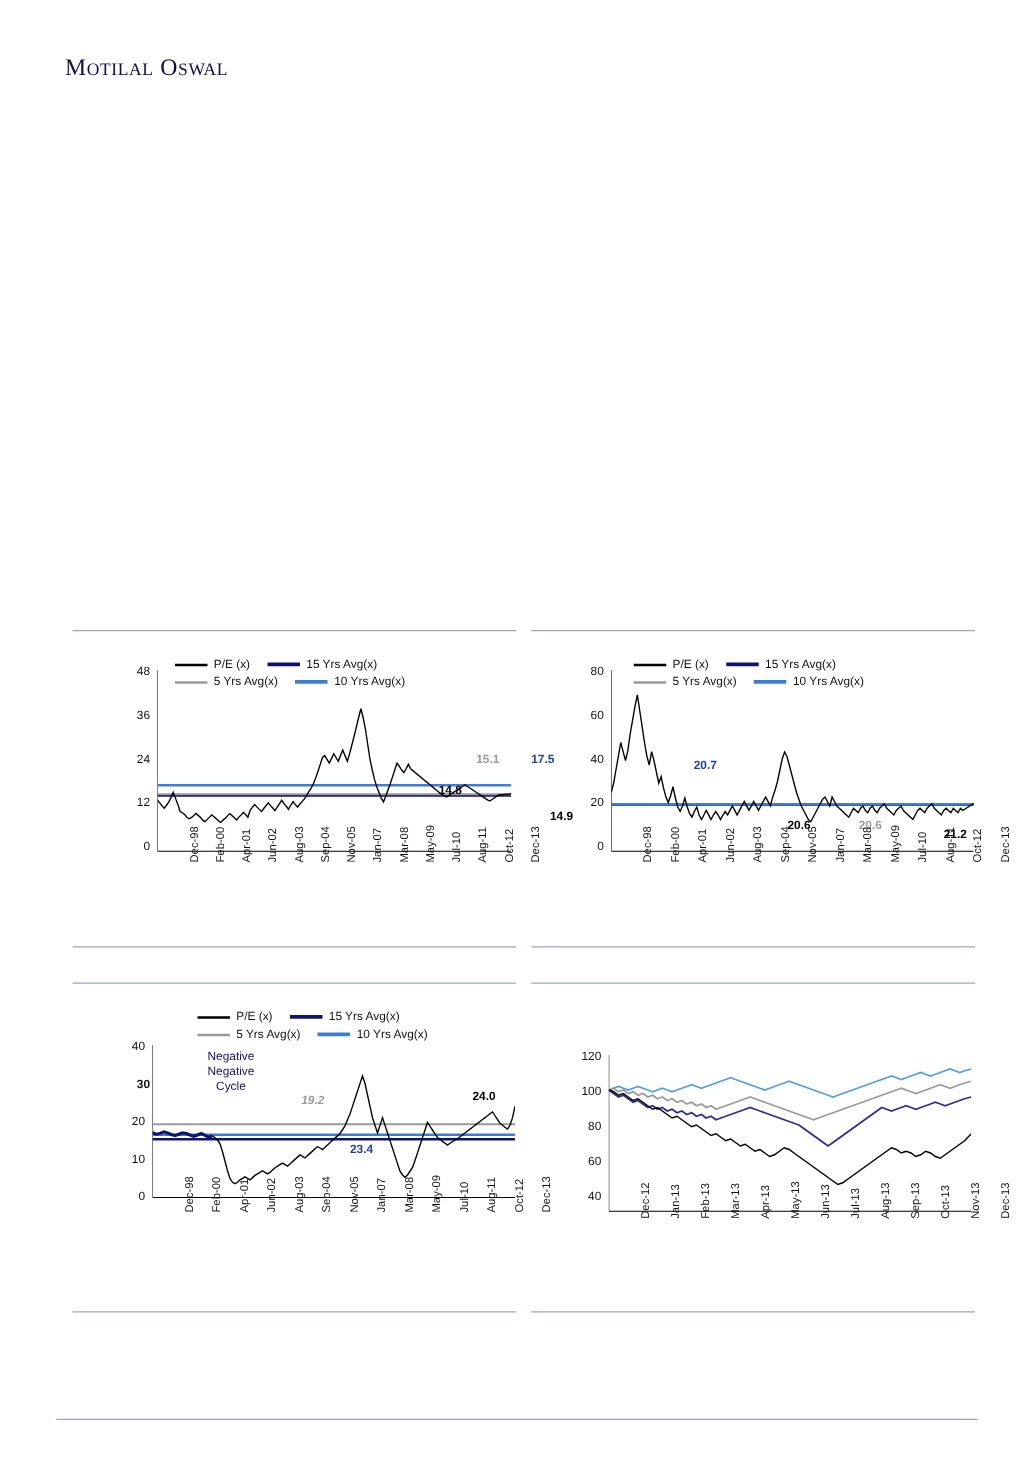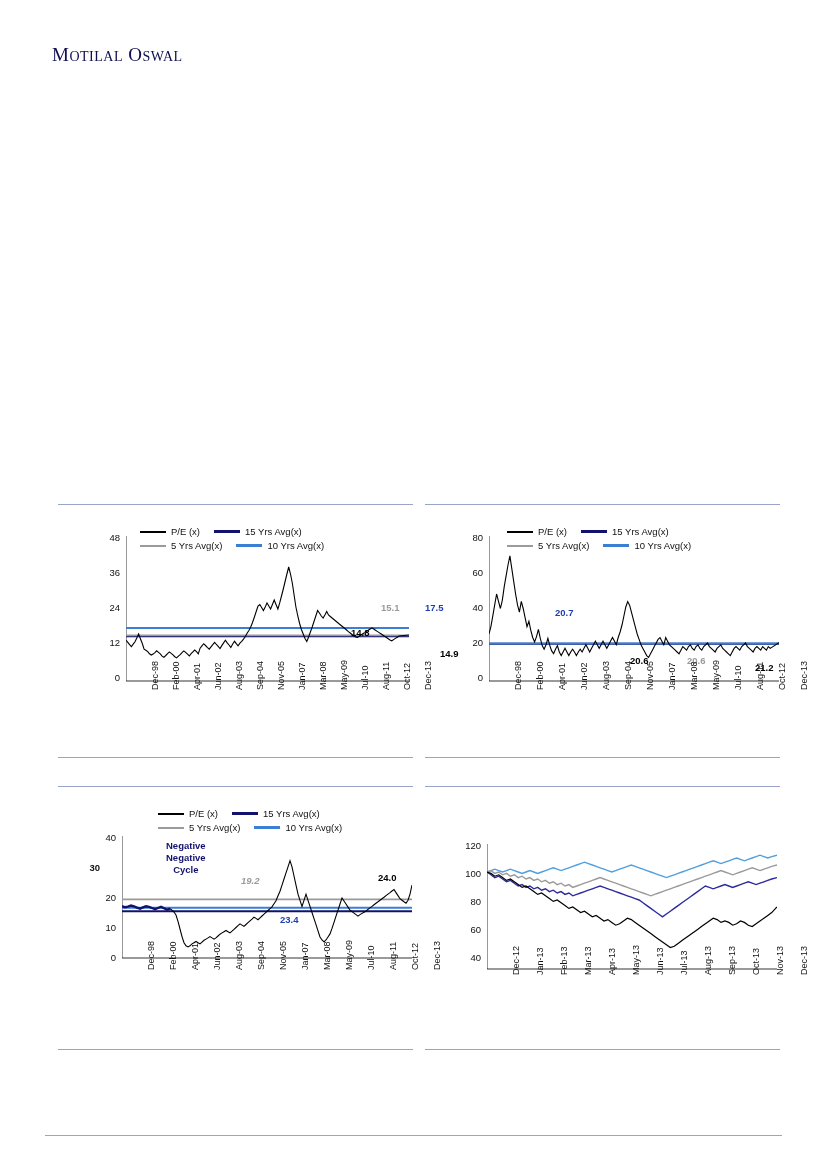--- a/index.html
+++ b/index.html
@@ -34,21 +34,21 @@
     position:absolute;font-size:9px;color:#111;
     transform-origin:left top;
     transform:rotate(-90deg);
     white-space:nowrap;
   }
   .ann{position:absolute;font-size:9.5px;font-weight:bold;white-space:nowrap;}
   .ann.blue{color:#1f3fb0;text-align:center;}
   .ann.grey{color:#9a9a9a;}
   .ann.black{color:#000;}
   .negcycle{
-    position:absolute;font-size:9.5px;font-weight:bold;color:#12126e;
+    position:absolute;font-size:9.5px;font-weight:normal;color:#12126e;
     text-align:center;line-height:12px;white-space:nowrap;
   }
   svg{display:block;}
 </style>
 </head>
 <body>
 
 <div class="brand">
   M<span class="small">OTILAL</span> O<span class="small">SWAL</span>
 </div>
@@ -206,21 +206,21 @@
         <span class="lbl">5 Yrs Avg(x)</span>
       </div>
       <div class="cell">
         <span class="swatch" style="border-top-color:#3b7fd4;border-top-width:3px;"></span>
         <span class="lbl">10 Yrs Avg(x)</span>
       </div>
     </div>
   </div>
 
   <div class="ylab" style="left:32px;top:40px;">40</div>
-  <div class="ylab" style="left:16px;top:70px;font-weight:bold;">30</div>
+  <div class="ylab" style="left:36px;top:70px;font-weight:bold;">30</div>
   <div class="ylab" style="left:32px;top:100px;">20</div>
   <div class="ylab" style="left:32px;top:130px;">10</div>
   <div class="ylab" style="left:32px;top:160px;">0</div>
 
   <svg class="chart-area" width="290" height="135" viewBox="0 0 290 135" style="left:64px;top:44px;">
     <line x1="0" y1="0" x2="0" y2="122" stroke="#000" stroke-width="0.8"></line>
     <line x1="0" y1="122" x2="290" y2="122" stroke="#000" stroke-width="0.8"></line>
 
     <line x1="0" y1="63.4" x2="290" y2="63.4" stroke="#9a9a9a" stroke-width="1.6"></line>
     <line x1="0" y1="71.7" x2="290" y2="71.7" stroke="#3b7fd4" stroke-width="2"></line>

